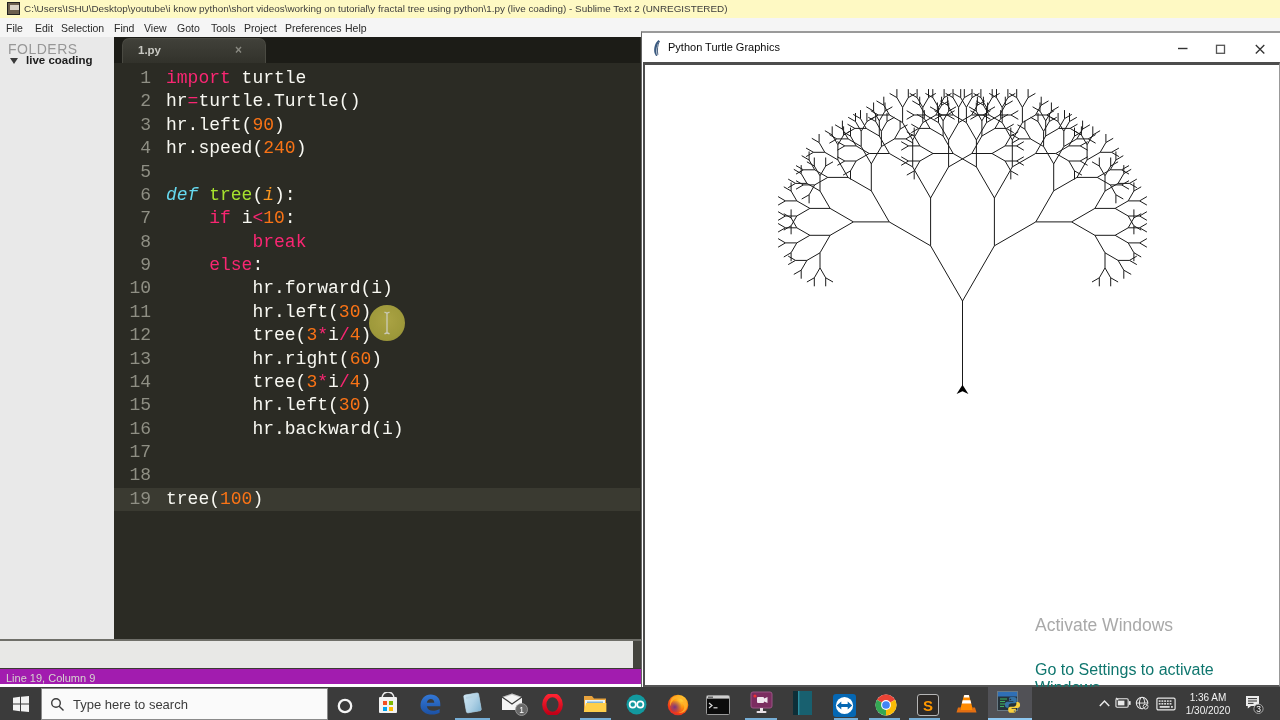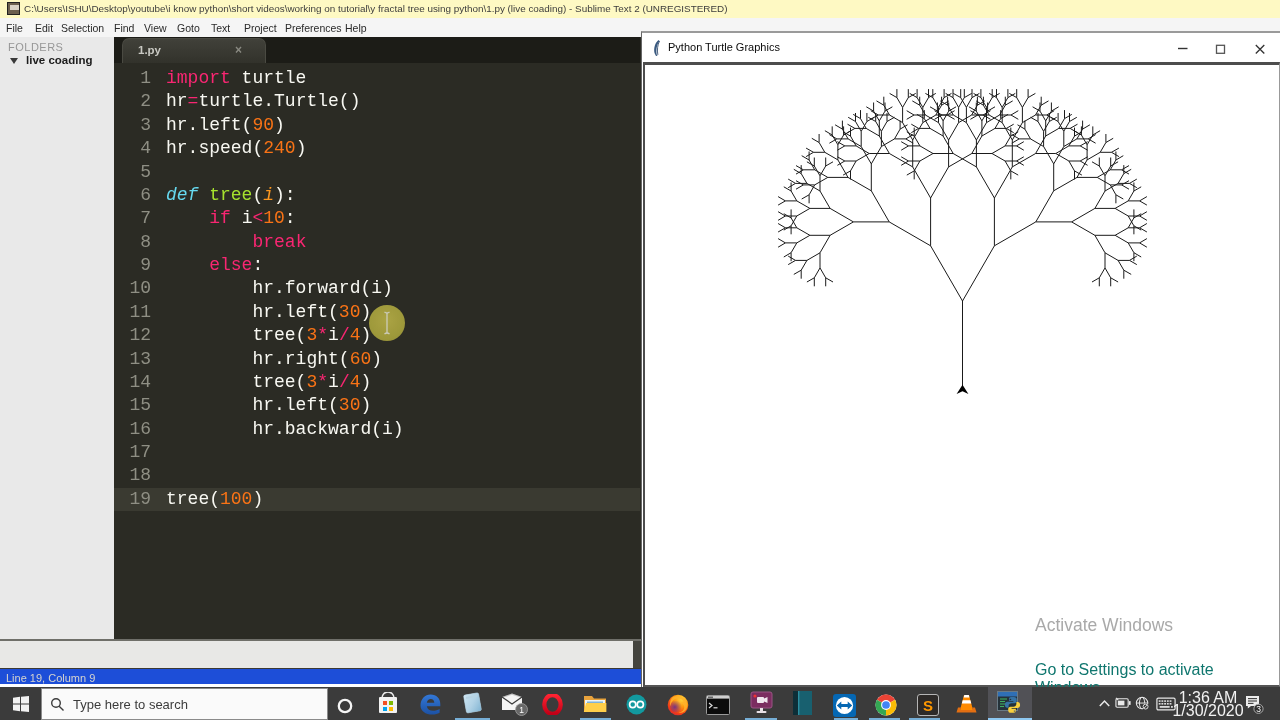--- a/index.html
+++ b/index.html
@@ -6,21 +6,21 @@
 .abs { position:absolute; }
 
 #titlebar { left:0; top:0; width:1280px; height:18px; background:#fef9c3; }
 #titlebar .ttxt { position:absolute; left:24px; top:3px; font-size:9.9px; color:#3d3d3d; white-space:nowrap; }
 #titlebar .ticon { position:absolute; left:7px; top:2px; width:13px; height:13px;
   background:#6b5f4e; border:1px solid #222; }
 #titlebar .ticon i { position:absolute; left:2px; top:2px; width:9px; height:5px; background:#d8d2c6; display:block;}
 #menubar { left:0; top:18px; width:1280px; height:19px; background:#f5f5f5; }
 #menubar span { position:absolute; top:4px; font-size:10.5px; color:#2a2a2a; }
 #sidebar { left:0; top:37px; width:114px; height:602px; background:#e9e9e9; }
-#sidebar .fold { position:absolute; left:8px; top:4px; font-size:11px; color:#979797; letter-spacing:0.5px;}
+#sidebar .fold { position:absolute; left:8px; top:4px; font-size:14px; color:#979797; letter-spacing:0.5px;}
 #sidebar .proj { position:absolute; left:26px; top:17px; font-size:11.5px; color:#1c1c1c; font-weight:bold;}
 #sidebar .tri { position:absolute; left:10px; top:21px; width:0; height:0;
   border-left:4.5px solid transparent; border-right:4.5px solid transparent; border-top:6px solid #3a3a3a; }
 #editor { left:114px; top:37px; width:527px; height:602px; background:#2b2b24; }
 #tabbar { position:absolute; left:0; top:0; width:526px; height:26px; background:#1c1c17; }
 #tab { position:absolute; left:8px; top:1px; width:144px; height:25px;
   background:linear-gradient(#41413a,#32322b); border-radius:7px 7px 0 0;
   border:1px solid #4a4a42; border-bottom:none; }
 #tab .tname { position:absolute; left:15px; top:5px; font-size:11.5px; color:#c9c9c3; font-weight:bold;}
 #tab .tx { position:absolute; left:112px; top:4px; font-size:12px; color:#8a8a82; font-weight:bold;}
@@ -32,57 +32,57 @@
 .n { color:#f97316; }  
 .d { color:#66d9ef; font-style:italic; } 
 .f { color:#a6e22e; }  
 .i { color:#fd971f; font-style:italic; } 
 #hiline { position:absolute; left:0; width:526px; height:23.4px; background:#3a3a31; }
 #cursorball { position:absolute; left:255px; top:242px; width:36px; height:36px; border-radius:50%;
   background:radial-gradient(circle at 48% 42%, #b2ab46 0%, #a49e3c 65%, #96913a 100%); opacity:0.95;}
 
 #hscroll { left:0; top:639px; width:641px; height:29px; background:#e8e8e6; border-top:2px solid #6f6f69;}
 #hscroll .dk { position:absolute; right:0; top:0; width:8px; height:29px; background:#44443e; }
-#statusbar { left:0; top:668px; width:641px; height:16px; background:#1d4ed8; border-top:1px solid #3c3a35;}
+#statusbar { left:0; top:668px; width:641px; height:16px; background:#a21caf; border-top:1px solid #3c3a35;}
 #statusbar span { position:absolute; left:6px; top:3px; font-size:11px; color:#d6d4cf; }
 
 #twin { left:641px; top:31px; width:639px; height:656px; background:#fff;
   border-top:2px solid #9a9a9a; border-left:1px solid #666; }
 #ttitle { position:absolute; left:0; top:0; width:638px; height:29px; background:#fff; }
 #ttitle .txt { position:absolute; left:26px; top:8px; font-size:11px; color:#0a0a0a; }
 #tcanvas { position:absolute; left:1px; top:29px; width:637px; height:625px;
   background:#fff; border-top:3px solid #4d4d4d; border-left:2px solid #4d4d4d; border-right:1px solid #999; border-bottom:2px solid #555;}
 .wbtn { position:absolute; top:0; width:14px; height:24px; }
 #activate { position:absolute; left:390px; top:550px; color:#a9a9a9; font-size:17.5px; }
 #activate2 { position:absolute; left:390px; top:575px; color:#0f766e; font-size:16px;margin-top:21px; }
 
 #taskbar { left:0; top:687px; width:1280px; height:33px; background:#3b3b3b; }
 #search { position:absolute; left:41px; top:1px; width:287px; height:32px; background:#fafafa;
   border:1px solid #8a8a8a; }
 #search .stxt { position:absolute; left:31px; top:8px; font-size:13px; color:#3c3c3c; }
 .uline { position:absolute; top:31px; height:2px; background:#76b9ed; }
 #tray { position:absolute; right:0; top:0; height:33px; }
-.clock { position:absolute; top:4px; width:86px; text-align:center; font-size:16px; color:#f2f2f2; line-height:13px;}
+.clock { position:absolute; top:4px; width:86px; text-align:center; font-size:10px; color:#f2f2f2; line-height:13px;}
 </style></head><body>
 
 <div class="abs" id="titlebar">
   <span class="ticon">
       <i></i>
     </span>
   <span class="ttxt">C:\Users\ISHU\Desktop\youtube\i know python\short videos\working on tutorial\y fractal tree using python\1.py (live coading) - Sublime Text 2 (UNREGISTERED)</span>
 </div>
 
 <div class="abs" id="menubar">
   <span style="left:6px">File</span>
     <span style="left:35px">Edit</span>
     <span style="left:61px">Selection</span>
   <span style="left:114px">Find</span>
     <span style="left:144px">View</span>
     <span style="left:177px">Goto</span>
-  <span style="left:211px">Text</span>
+  <span style="left:211px">Tools</span>
     <span style="left:244px">Project</span>
     <span style="left:285px">Preferences</span>
   <span style="left:345px">Help</span>
 </div>
 
 <div class="abs" id="sidebar">
   <span class="fold">FOLDERS</span>
   <span class="tri"></span>
   <span class="proj">live coading</span>
 </div>

